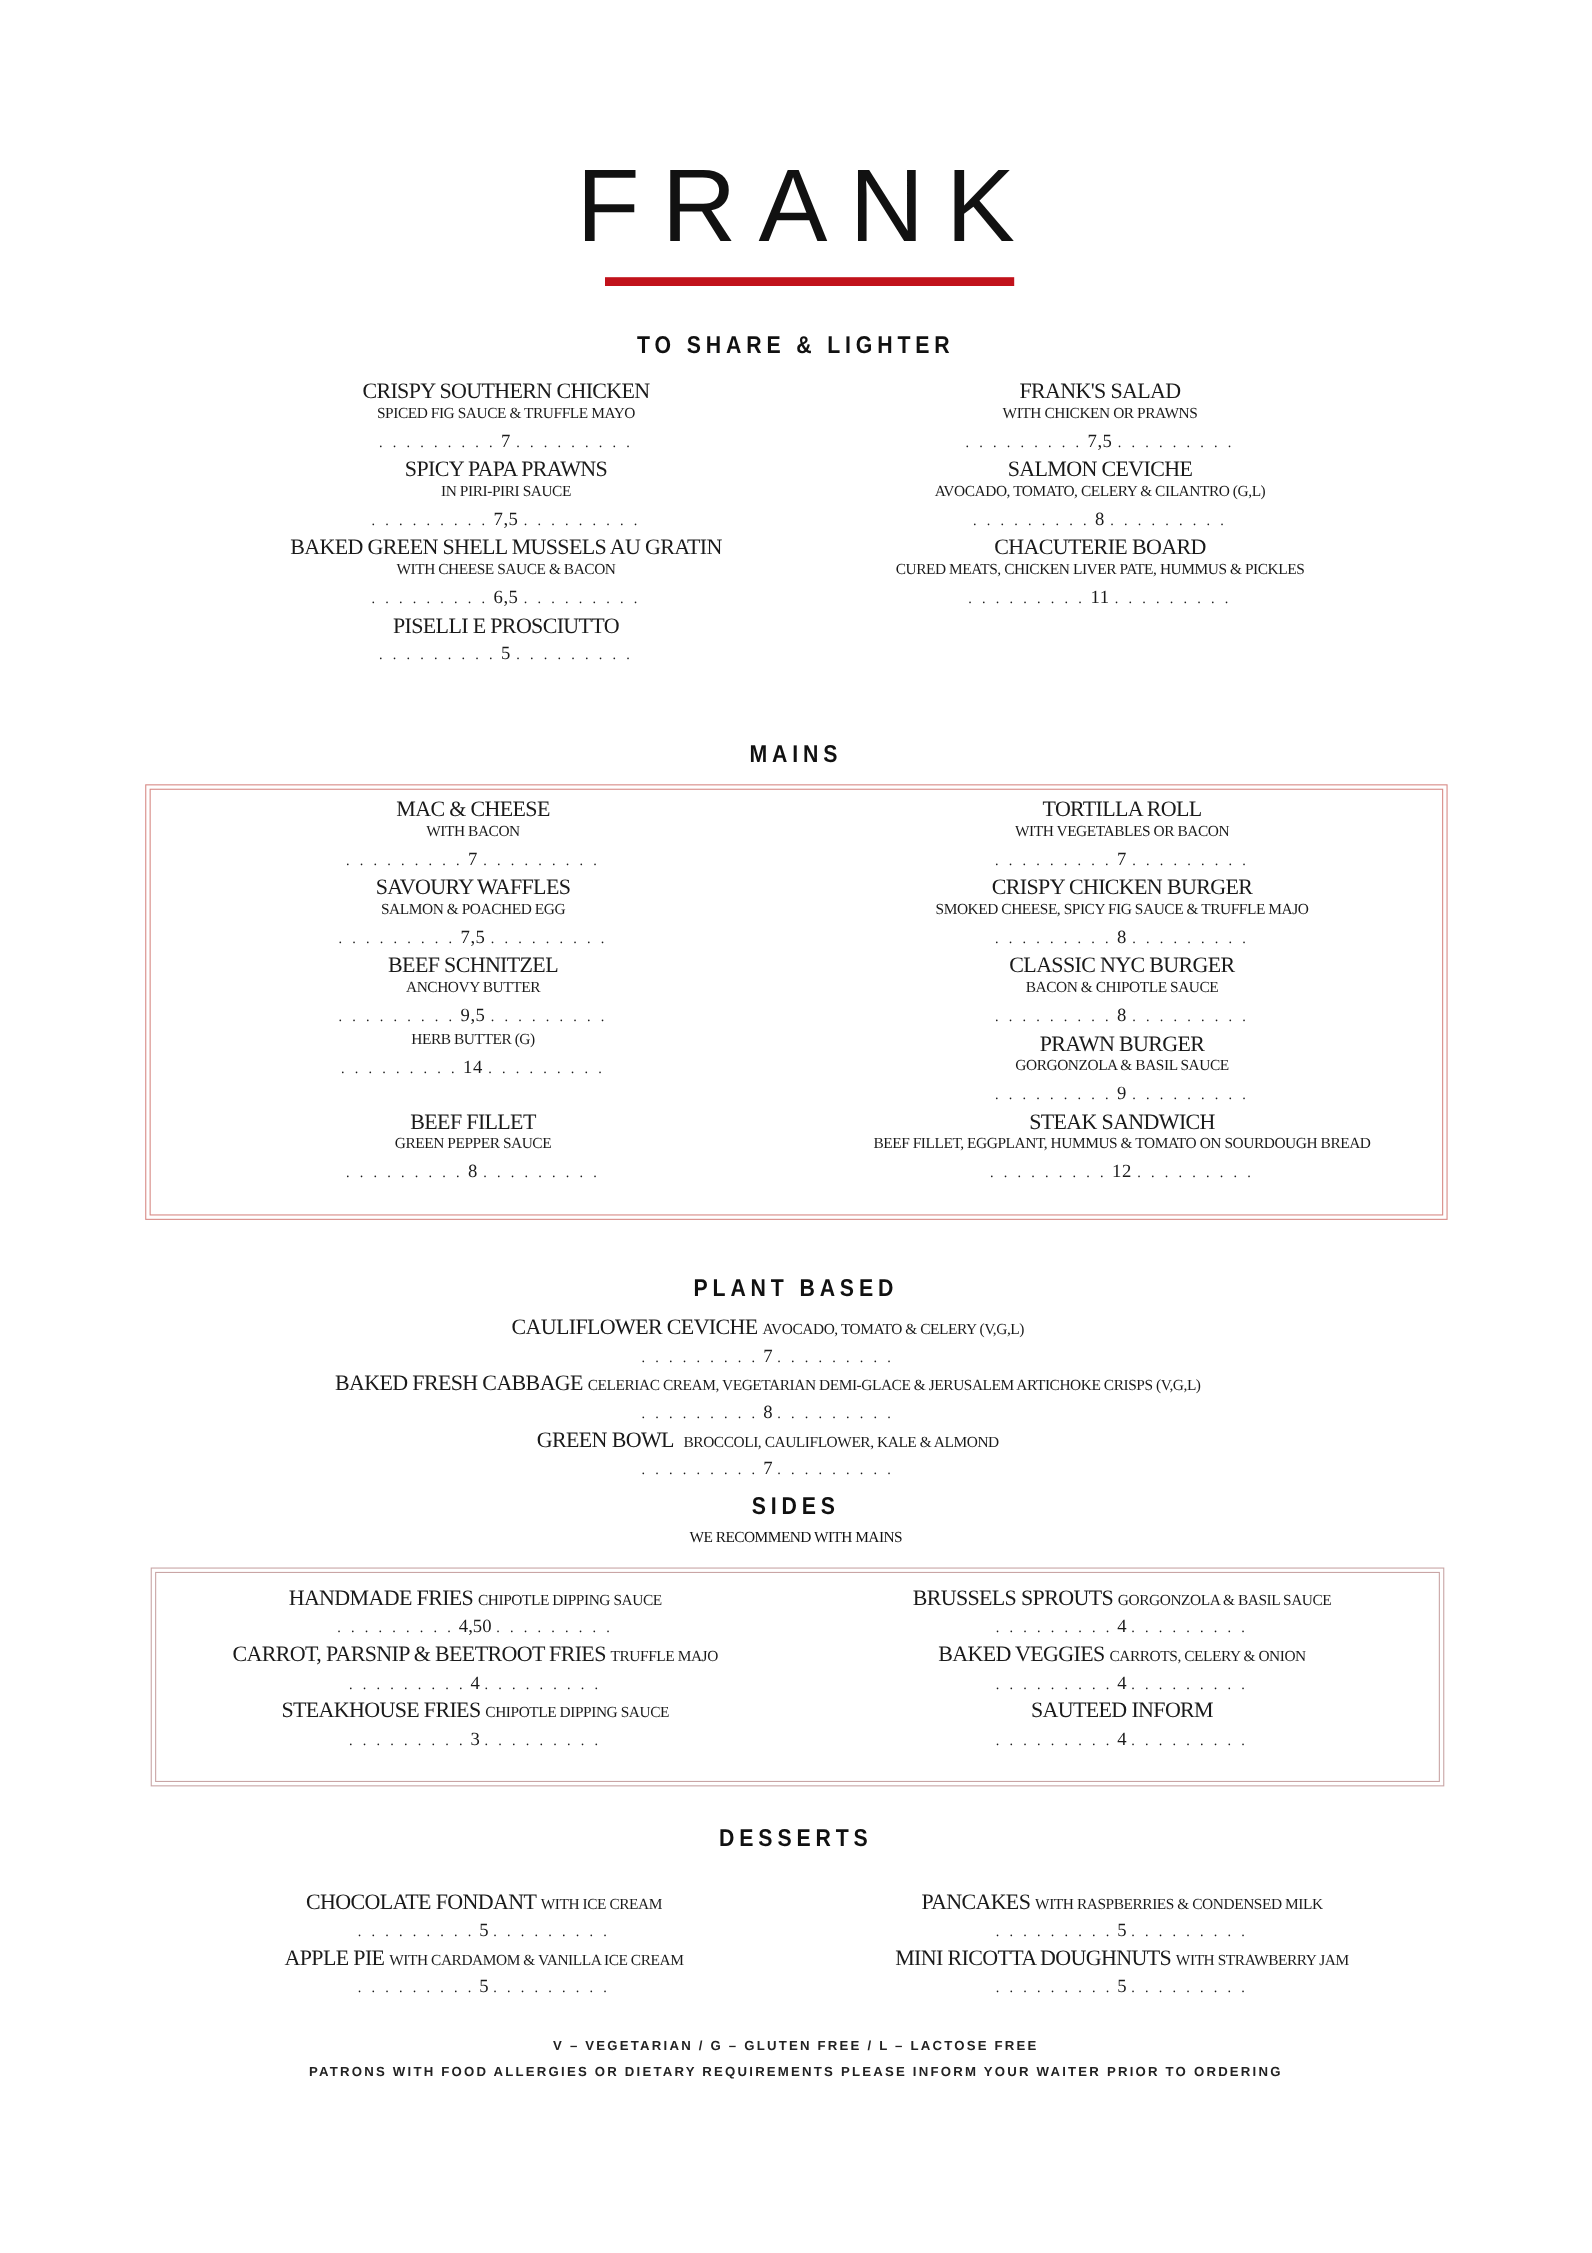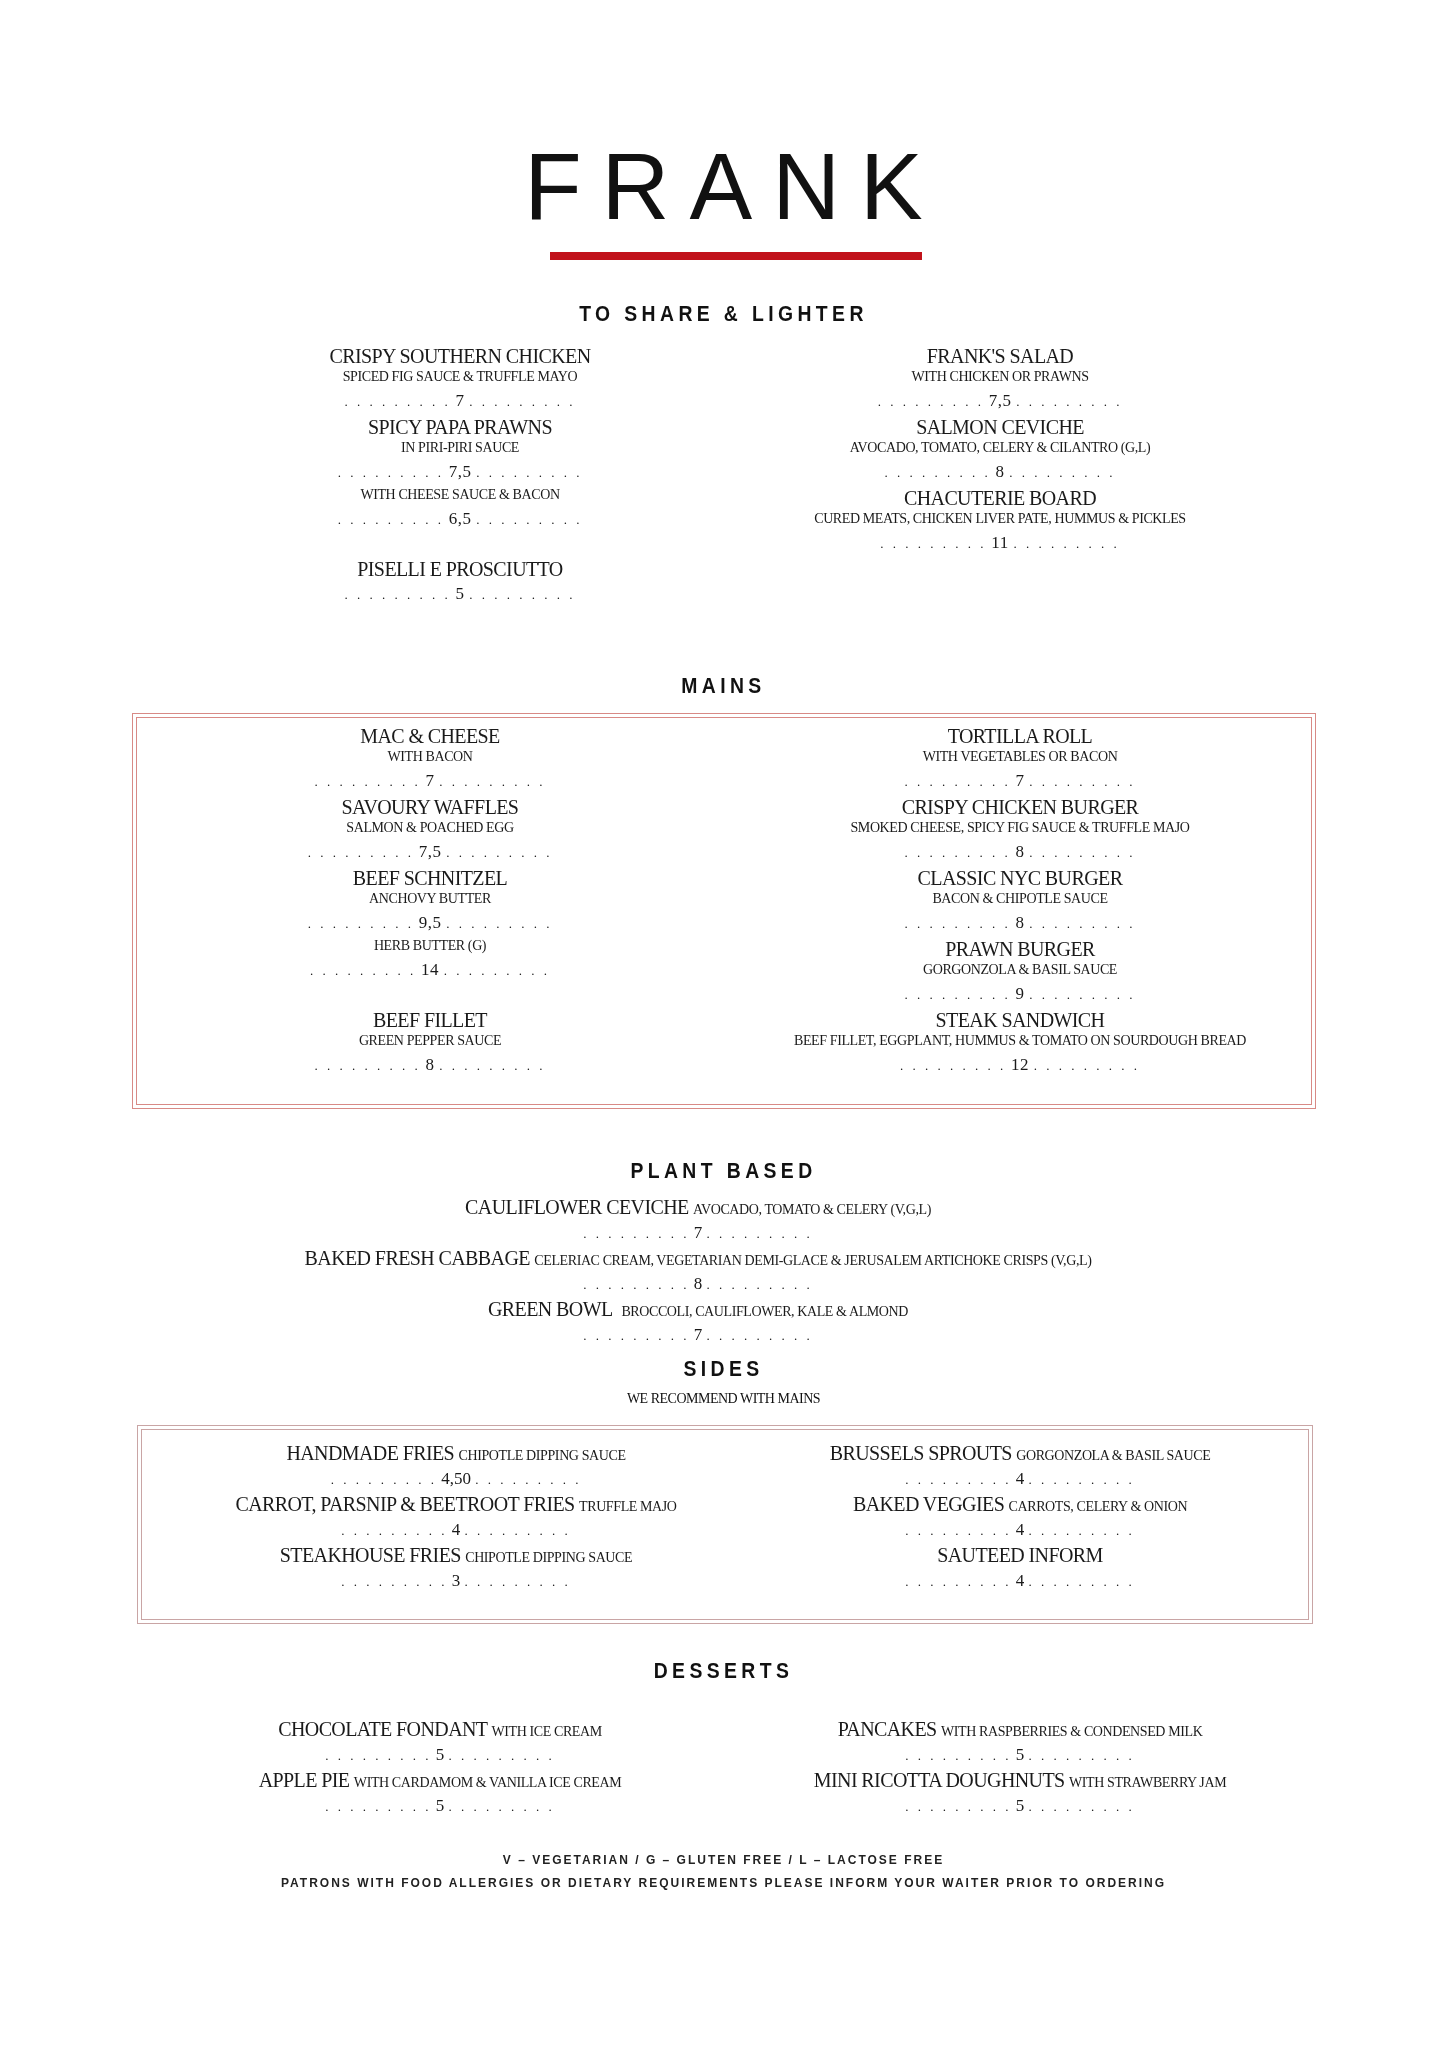--- a/index.html
+++ b/index.html
@@ -42,20 +42,21 @@
     <div class="name">CRISPY SOUTHERN CHICKEN</div>
     <div class="desc">SPICED FIG SAUCE &amp; TRUFFLE MAYO</div>
     <div class="price"><span class="dots">. . . . . . . . .</span> <span>7</span> <span class="dots">. . . . . . . . .</span></div>
   </div>
   <div class="item">
     <div class="name">SPICY PAPA PRAWNS</div>
     <div class="desc">IN PIRI-PIRI SAUCE</div>
     <div class="price"><span class="dots">. . . . . . . . .</span> <span>7,5</span> <span class="dots">. . . . . . . . .</span></div>
   </div>
   <div class="item">
+    <div class="name">BAKED GREEN SHELL MUSSELS AU GRATIN</div>
     <div class="desc">WITH CHEESE SAUCE &amp; BACON</div>
     <div class="price"><span class="dots">. . . . . . . . .</span> <span>6,5</span> <span class="dots">. . . . . . . . .</span></div>
   </div>
   <div class="item nodesc">
     <div class="name">PISELLI E PROSCIUTTO</div>
     <div class="price"><span class="dots">. . . . . . . . .</span> <span>5</span> <span class="dots">. . . . . . . . .</span></div>
   </div>
 </div>
 
 <div class="col" style="left:730px; width:540px; top:344px;">
@@ -147,21 +148,21 @@
   <div class="inline-item">
     <div class="line"><span>GREEN BOWL</span>&nbsp; <span class="d">BROCCOLI, CAULIFLOWER, KALE &amp; ALMOND</span></div>
     <div class="price"><span class="dots">. . . . . . . . .</span> <span>7</span> <span class="dots">. . . . . . . . .</span></div>
   </div>
 </div>
 
 <div class="abs center section-title" style="top:1358px;">SIDES</div>
 <div class="abs center subnote" style="top:1392px;">WE RECOMMEND WITH MAINS</div>
 <div class="box box-sides"></div>
 
-<div class="col" style="left:156px; width:600px; top:1440px;">
+<div class="col" style="left:132px; width:600px; top:1440px;">
   <div class="inline-item">
     <div class="line"><span>HANDMADE FRIES</span> <span class="d">CHIPOTLE DIPPING SAUCE</span></div>
     <div class="price"><span class="dots">. . . . . . . . .</span> <span>4,50</span> <span class="dots">. . . . . . . . .</span></div>
   </div>
   <div class="inline-item">
     <div class="line"><span>CARROT, PARSNIP &amp; BEETROOT FRIES</span> <span class="d">TRUFFLE MAJO</span></div>
     <div class="price"><span class="dots">. . . . . . . . .</span> <span>4</span> <span class="dots">. . . . . . . . .</span></div>
   </div>
   <div class="inline-item">
     <div class="line"><span>STEAKHOUSE FRIES</span> <span class="d">CHIPOTLE DIPPING SAUCE</span></div>

